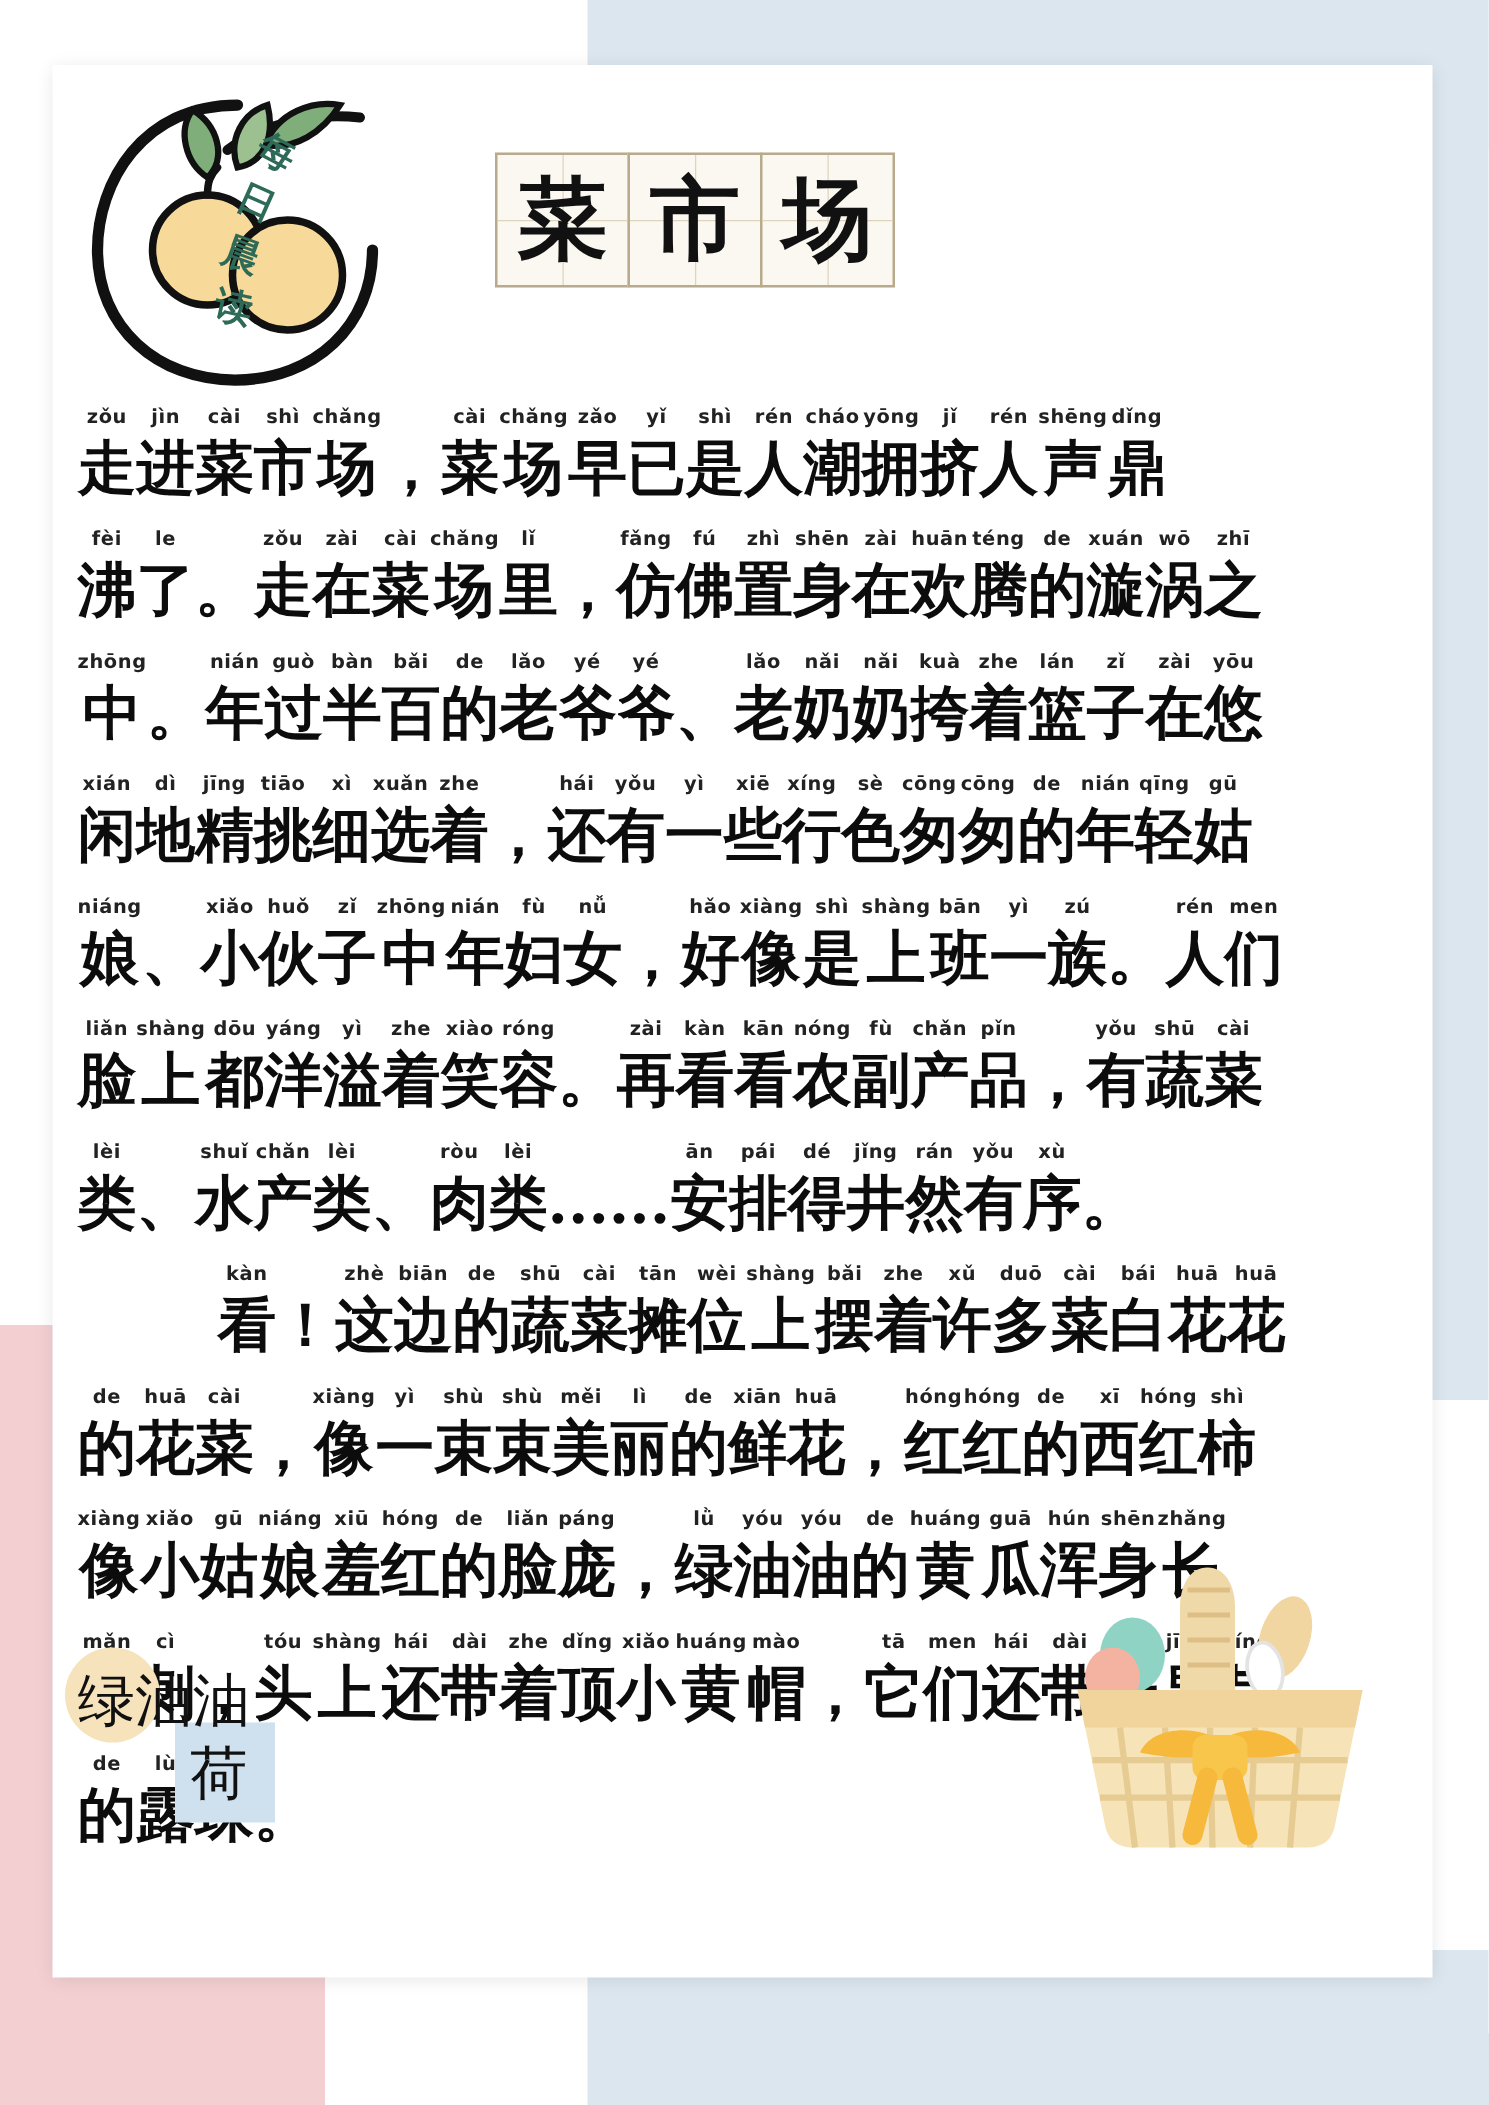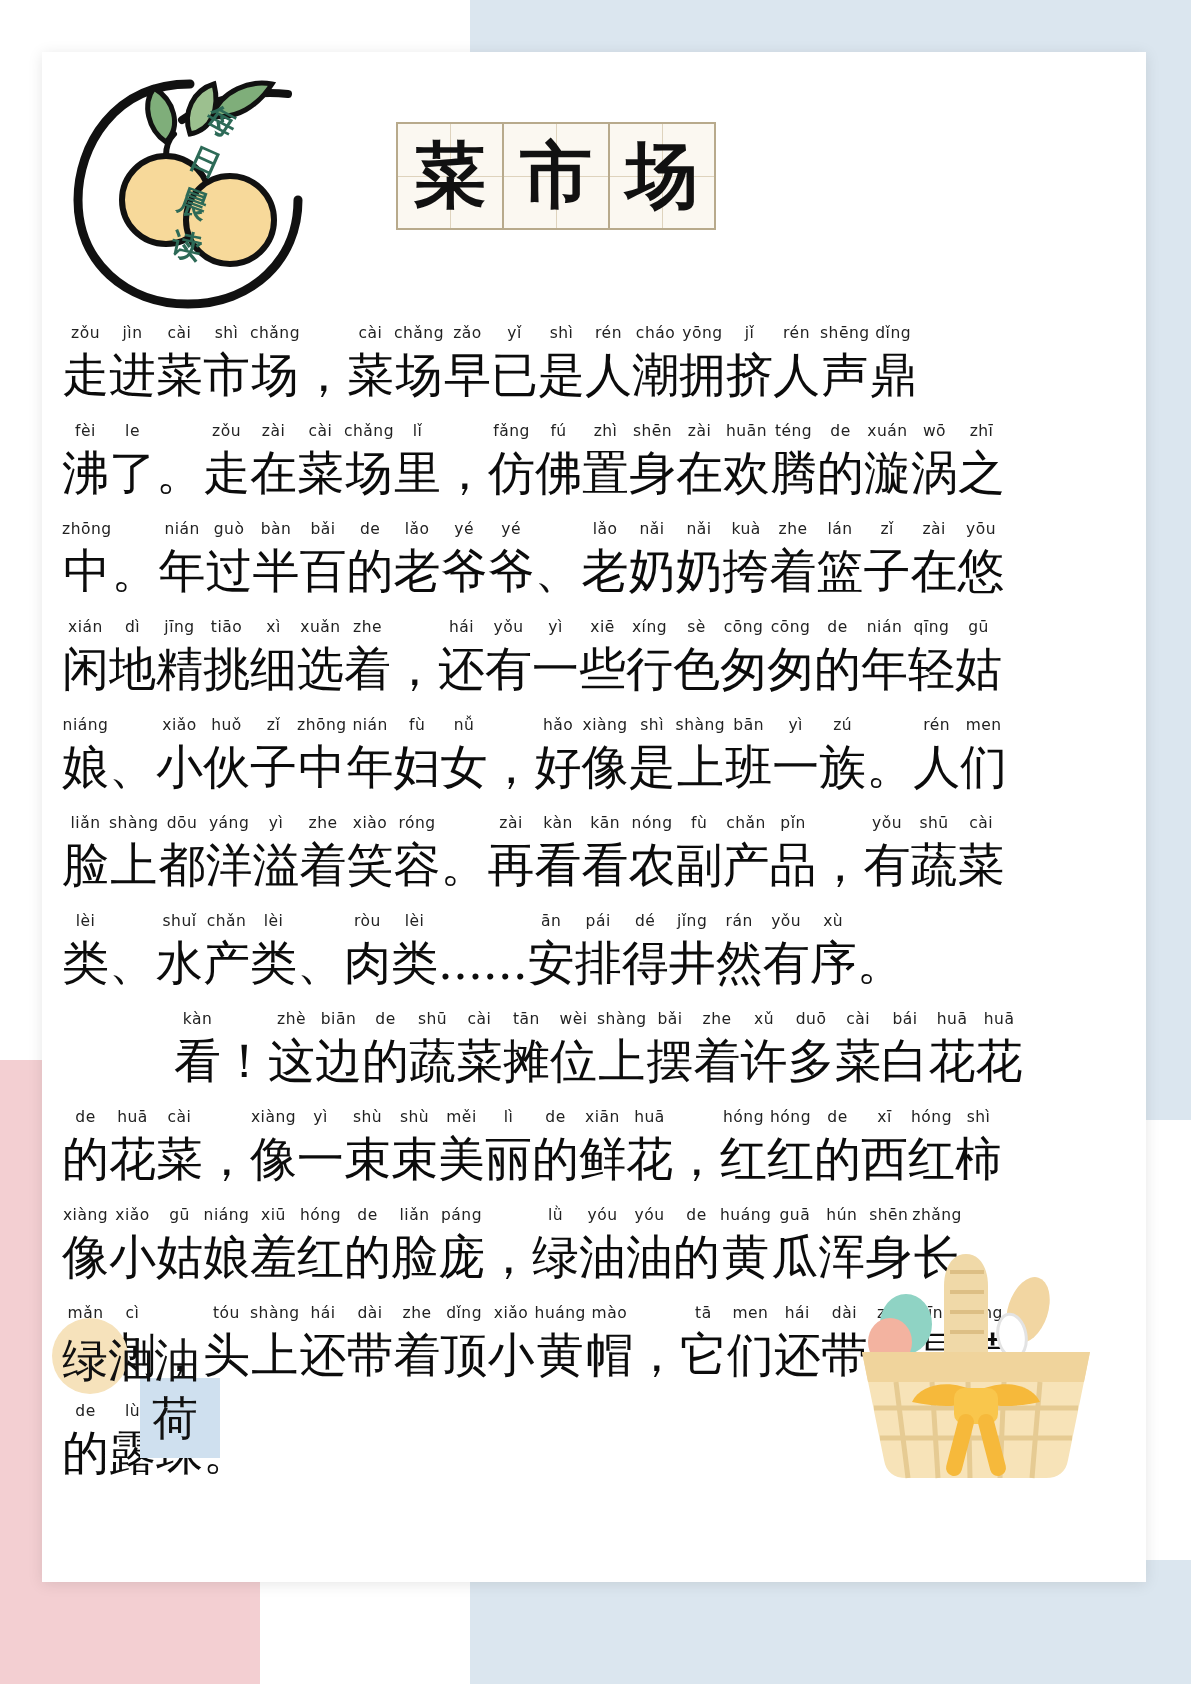--- a/index.html
+++ b/index.html
@@ -103,20 +103,21 @@
     font-size: 72px;
     color: #111111;
     z-index: 2;
   }
 
   
   .body-text {
     position: absolute;
     left: 62px; top: 322px;
     width: 980px;
+    font-weight: bold;
   }
   .line {
     position: relative;
     height: 94px;
     margin-bottom: 4px;
     white-space: nowrap;
   }
   .line.indent { padding-left: 112px; }
   .zu {
     display: inline-block;

